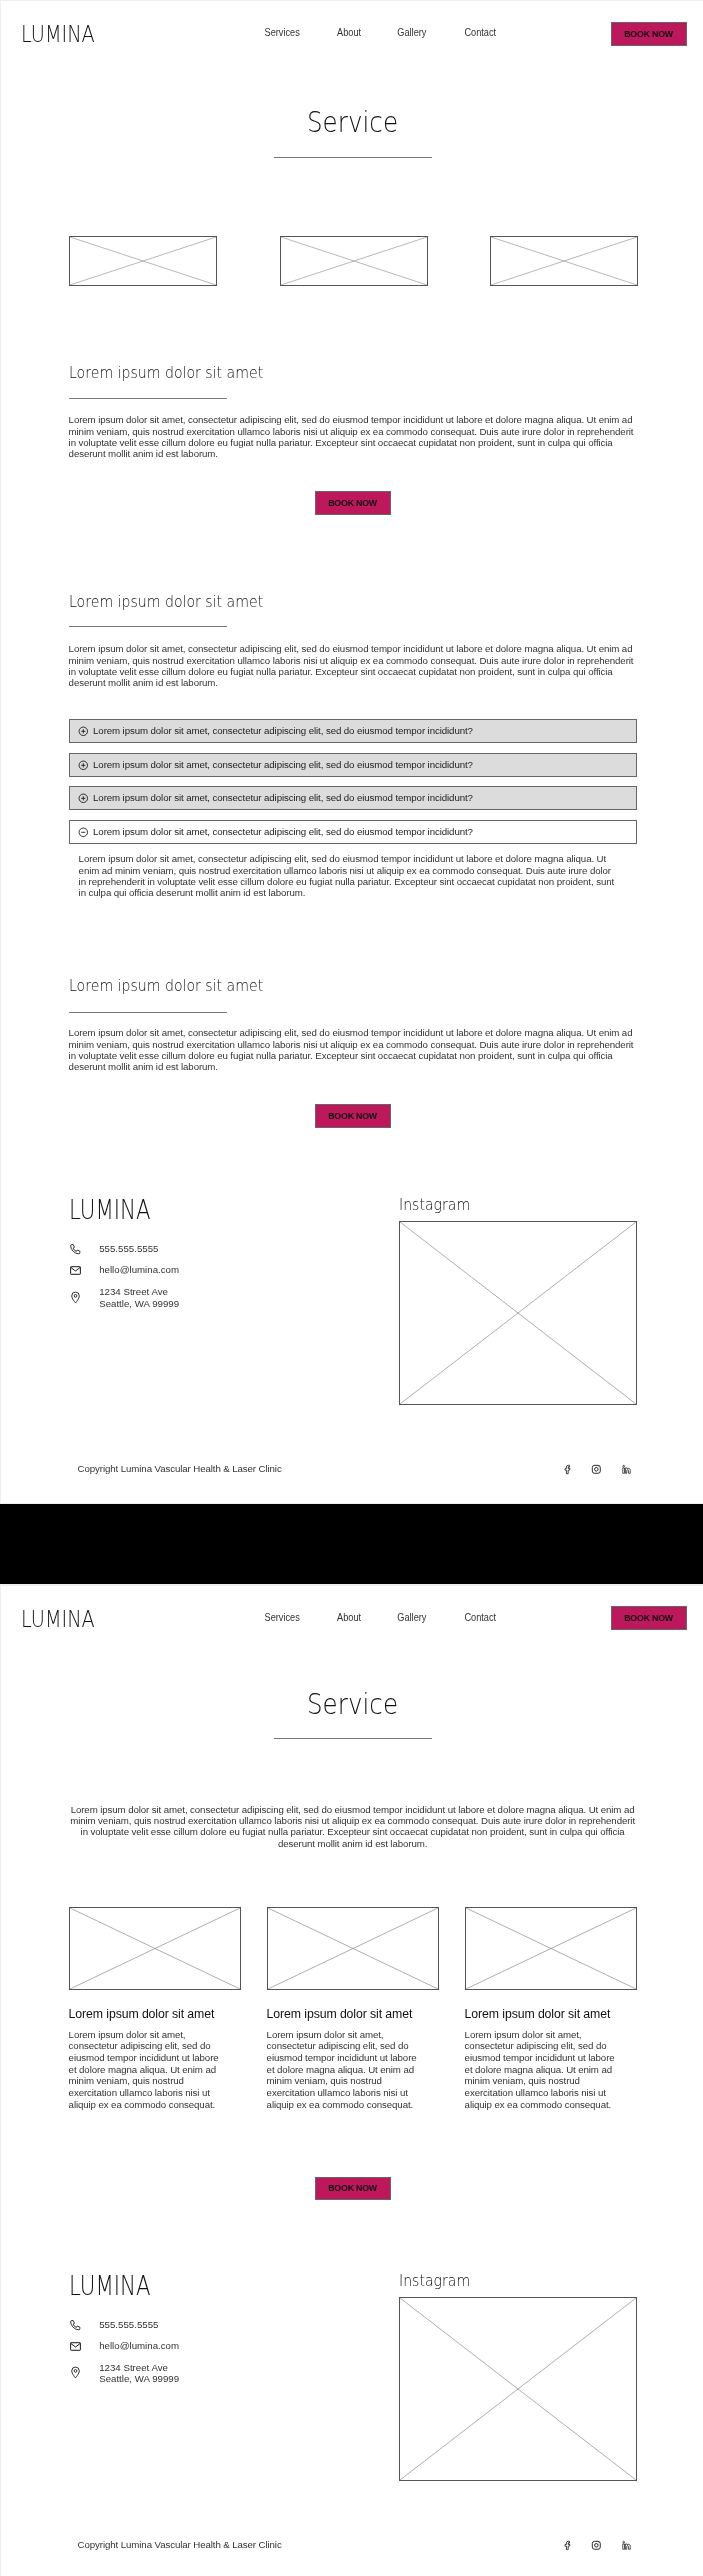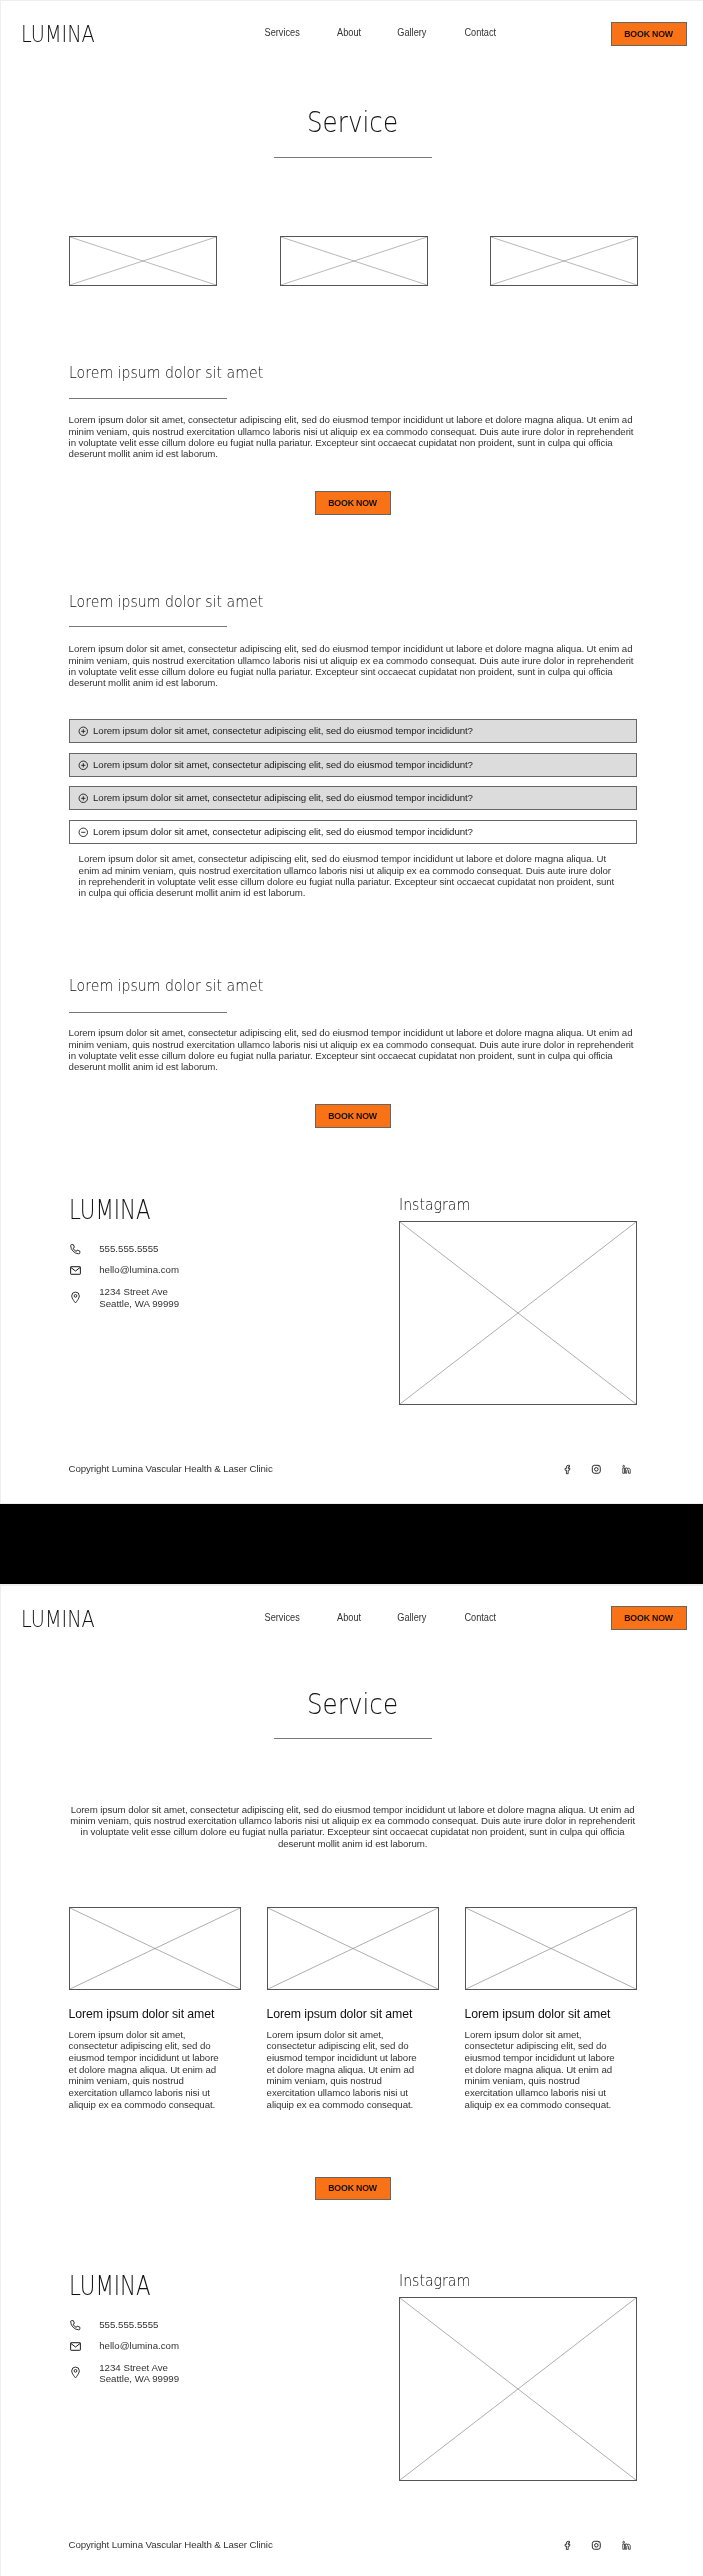--- a/index.html
+++ b/index.html
@@ -8,36 +8,36 @@
     .frame { position: relative; width: 703px; margin-left: 0.6px; background: #fff; overflow: hidden; }
     .frame1 { height: 1502px; margin-top: 1.2px; }
     .black-band { width: 704px; height: 80px; background: #000; margin-top: 1.2px; }
     .frame2 { height: 991px; margin-top: 1.2px; }
     .abs { position: absolute; }
 
     
     .logo { font-family: "DejaVu Sans", sans-serif; font-weight: 200; font-size: 23.5px; letter-spacing: 0px; color: #111; transform: scaleX(0.82); transform-origin: left center; }
     .nav { display: flex; gap: 17px; }
     .nav a { font-size: 10px; color: #333; text-decoration: none; margin-right: 17.6px; transform: scaleX(0.92); display: inline-block; }
-    .btn { border: 0.9px solid #666; background: #f97316; font-weight: bold; font-size: 8.8px; color: #111; display: flex; align-items: center; justify-content: center; cursor: pointer; letter-spacing: -0.2px; }
+    .btn { border: 0.9px solid #666; background: #be185d; font-weight: bold; font-size: 8.8px; color: #111; display: flex; align-items: center; justify-content: center; cursor: pointer; letter-spacing: -0.2px; }
     .page-title { font-size: 29px; font-weight: 300; color: #111; text-align: center; width: 100%; font-family: "DejaVu Sans", sans-serif; transform: scaleX(0.85); }
     .rule { height: 1.2px; background: #777; }
     .ph { border: 0.9px solid #555; background: #fff; }
     .ph svg { width: 100%; height: 100%; display: block; }
     .h2 { font-size: 16.4px; font-weight: 300; color: #111; font-family: "DejaVu Sans", sans-serif; transform: scaleX(0.86); transform-origin: left center; white-space: nowrap; }
     .para { font-size: 9.7px; line-height: 11.4px; color: #333; letter-spacing: -0.1px; }
     .acc { border: 0.9px solid #666; height: 23.5px; display: flex; align-items: center; padding-left: 8.2px; font-size: 9.7px; color: #222; letter-spacing: -0.1px; cursor: pointer; }
     .acc.closed { background: #dcdcdc; }
     .acc.open { background: #fff; }
     .acc .ic { width: 10.6px; height: 10.6px; margin-right: 4.7px; flex: none; }
     .foot-logo { font-family: "DejaVu Sans", sans-serif; font-weight: 200; font-size: 26px; color: #111; transform: scaleX(0.82); transform-origin: left center; }
     .insta-title { font-size: 16.4px; font-weight: 300; color: #111; font-family: "DejaVu Sans", sans-serif; transform: scaleX(0.86); transform-origin: left center; }
     .contact-row { display: flex; align-items: flex-start; font-size: 9.7px; color: #333; line-height: 11.7px; }
     .contact-row .ci { width: 13px; height: 13px; margin-right: 17.6px; flex: none; }
-    .copyright { font-size: 9.7px; color: #333; letter-spacing: -0.1px; }
+    .copyright { font-size: 9.7px; color: #333; letter-spacing: -0.1px; margin-left: 9px; }
     .social { display: flex; gap: 19px; }
     .social span { width: 10.6px; height: 10.6px; display: inline-block; cursor: pointer; }
     .card-title { font-size: 12.3px; color: #111; letter-spacing: -0.1px; }
     .card-text { font-size: 9.7px; line-height: 11.7px; color: #333; letter-spacing: -0.1px; width: 155px; }
   </style>
 </head>
 <body>
 
 <div class="frame frame1">
 

